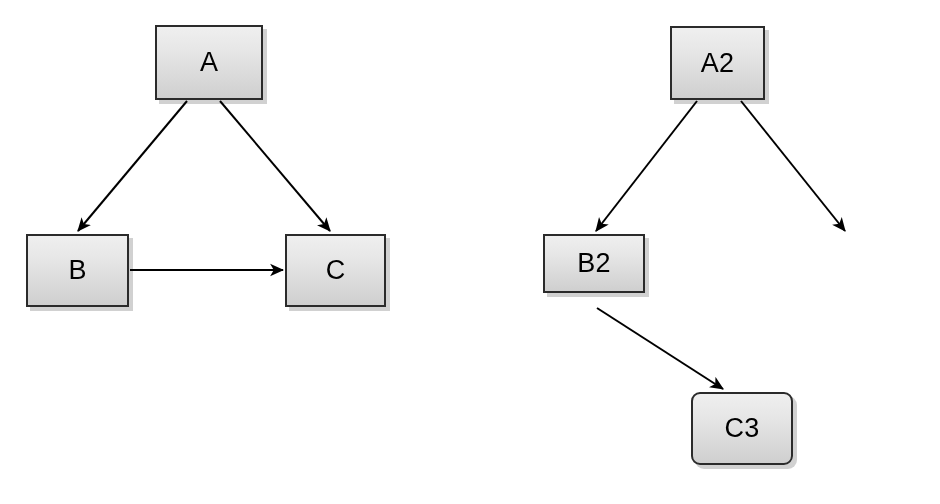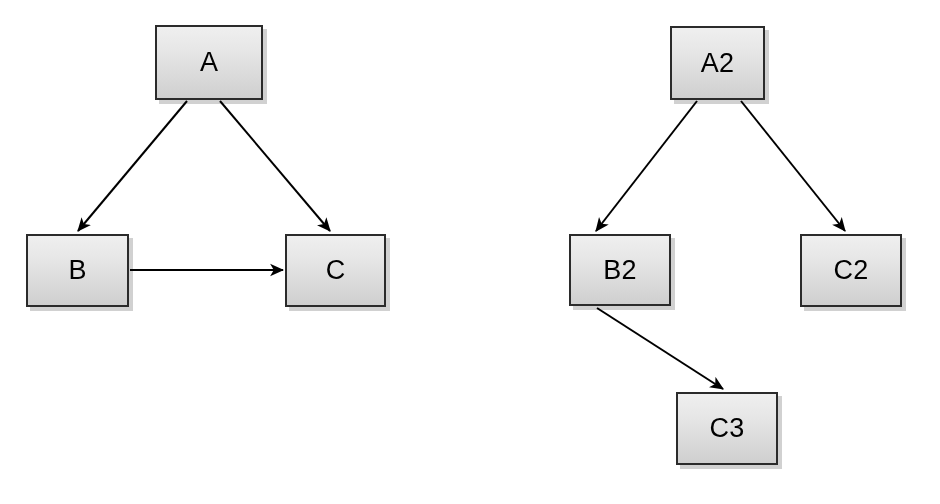--- a/index.html
+++ b/index.html
@@ -77,25 +77,22 @@
   </div>
 
   <div class="node" style="left:285px; top:234px; width:101px; height:73px;">
     <span class="node-label">C</span>
   </div>
 
   <div class="node" style="left:670px; top:26px; width:95px; height:74px;">
     <span class="node-label">A2</span>
   </div>
 
-  <div class="node" style="left:543px; top:234px; width:102px; height:72px;margin-left:26px;">
+  <div class="node" style="left:543px; top:234px; width:102px; height:59px;">
     <span class="node-label">B2</span>
   </div>
 
-  <div class="node" style="left:800px; top:234px; width:102px; height:73px;">
-    <span class="node-label">C2</span>
-  </div>
 
-  <div class="node" style="left:676px; top:392px; width:102px; height:73px;">
+  <div class="node" style="left:691px; top:392px; width:102px; height:73px;border-radius:9px;">
     <span class="node-label">C3</span>
   </div>
 
 </div>
 
 </body></html>

